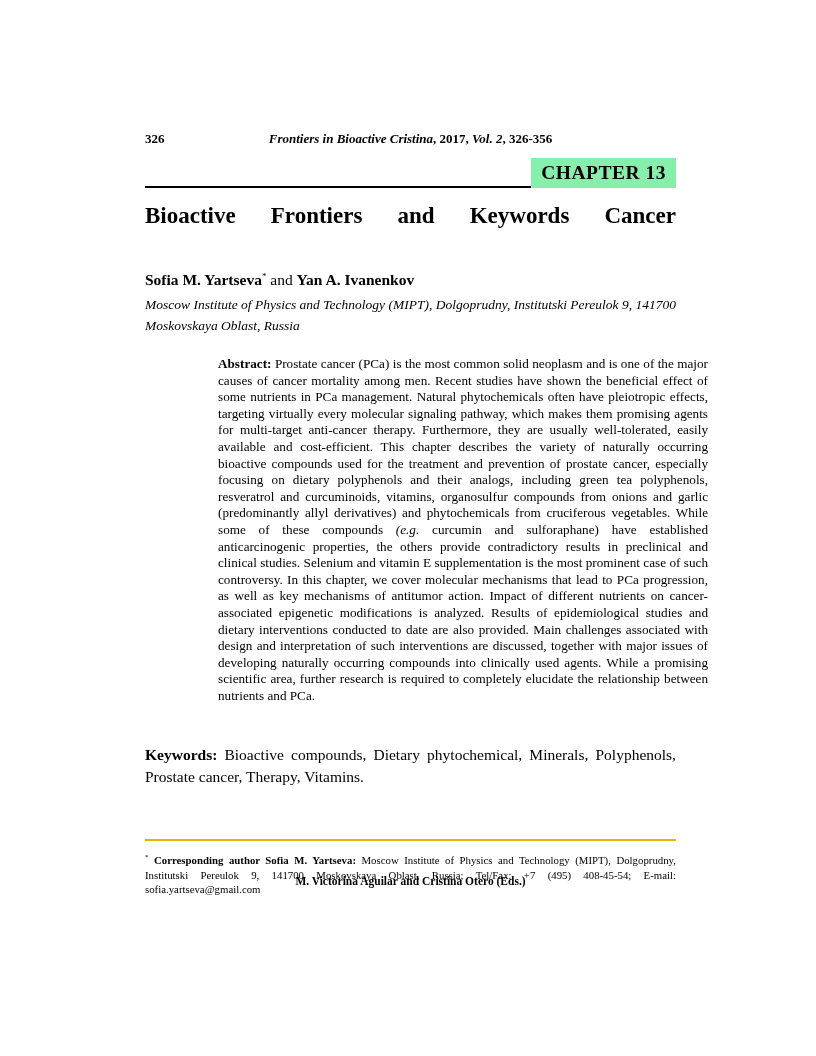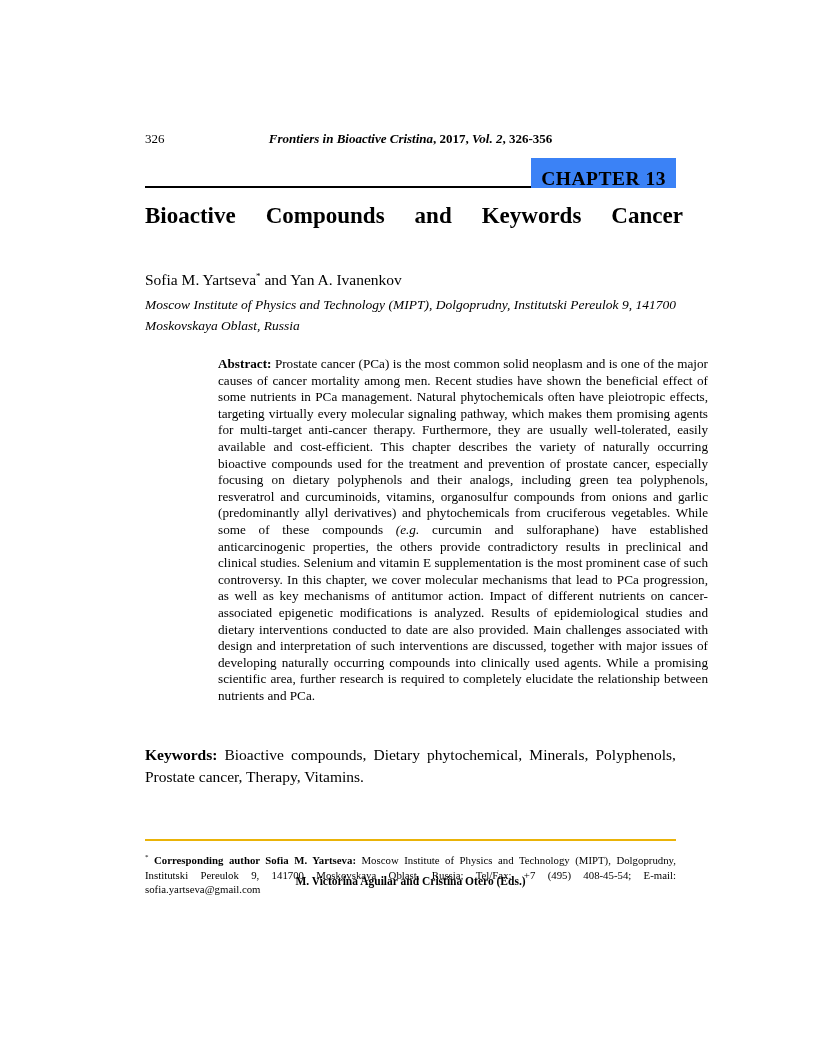--- a/index.html
+++ b/index.html
@@ -26,39 +26,39 @@
     left: 0; top: 131px;
     width: 531px;
     font-size: 13px;
     font-weight: bold;
     text-align: center;
     line-height: 15px;
   }
   .page-num {
     position: absolute;
     left: 0; top: 0;
-    font-weight: normal;
+    font-weight: bold;
   }
   .running-title i { font-style: italic; }
   
   .chapter-rule {
     position: absolute;
     left: 0; top: 186px;
     width: 531px; height: 2px;
     background: #000000;
   }
   .chapter-badge {
     position: absolute;
     right: 0; top: 158px;
     height: 30px;
-    background: #3b82f6;
+    background: #86efac;
     font-size: 19.5px;
     font-weight: bold;
     line-height: 30px;
-    padding: 6px 10px;
+    padding: 0 10px;
     letter-spacing: 0.5px;
   }
   
   .chapter-title {
     position: absolute;
     left: 0; top: 201px;
     width: 531px;
     font-size: 23px;
     font-weight: bold;
     line-height: 29px;
@@ -69,21 +69,21 @@
     gap: 30px;
   }
   
   .authors {
     position: absolute;
     left: 0; top: 270px;
     width: 531px;
     font-size: 15.5px;
     line-height: 19px;
   }
-  .authors .name { font-weight: normal; margin-top: 32px; }
+  .authors .name { font-weight: bold; margin-top: 32px; }
   .authors sup { font-size: 9px; vertical-align: super; line-height: 0; }
   
   .affiliation {
     position: absolute;
     left: 0; top: 294px;
     width: 531px;
     font-style: italic;
     font-size: 13.5px;
     line-height: 21px;
     text-align: justify;
@@ -145,21 +145,21 @@
       <span class="page-num">326</span>
       <span class="running-title"><i>Frontiers in Bioactive Cristina</i><span>, 2017, </span><i>Vol. 2</i><span>, 326-356</span></span>
     </div>
 
     <div class="chapter-rule"></div>
     <div class="chapter-badge">CHAPTER 13</div>
 
     <div class="chapter-title">
       <div class="title-line1">
           <span>Bioactive</span>
-          <span>Compounds</span>
+          <span>Frontiers</span>
           <span>and</span>
           <span>Keywords</span>
           <span>Cancer</span>
         </div>
     </div>
 
     <div class="authors"><span class="name">Sofia M. Yartseva</span><sup>*</sup><span> and </span><span class="name">Yan A. Ivanenkov</span></div>
 
     <div class="affiliation">Moscow Institute of Physics and Technology (MIPT), Dolgoprudny, Institutski Pereulok 9, 141700 Moskovskaya Oblast, Russia</div>
 

